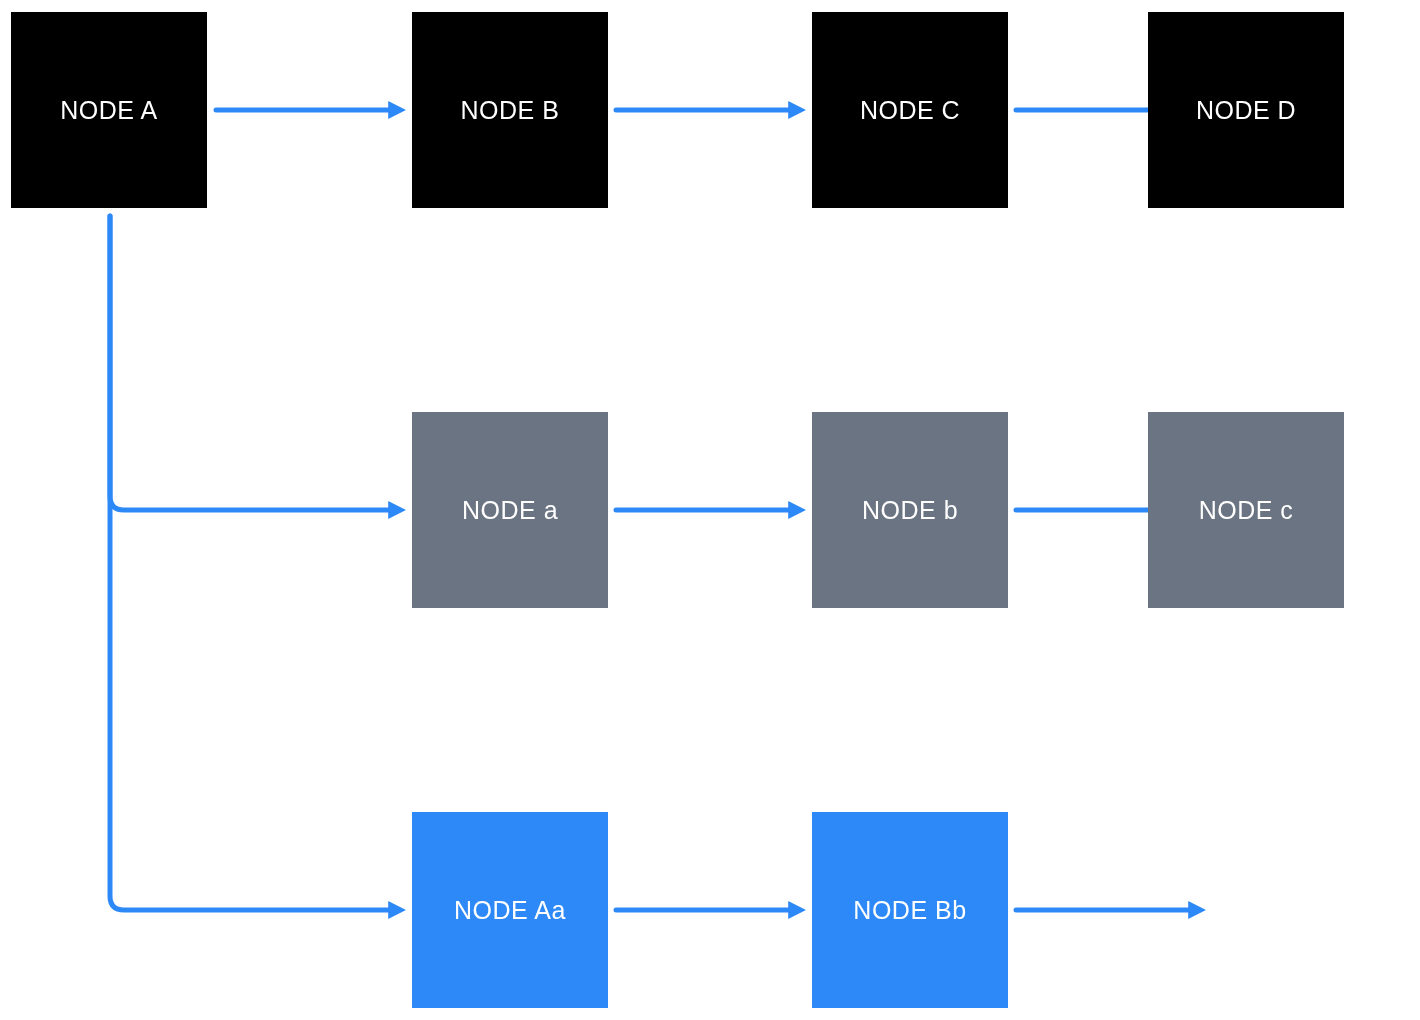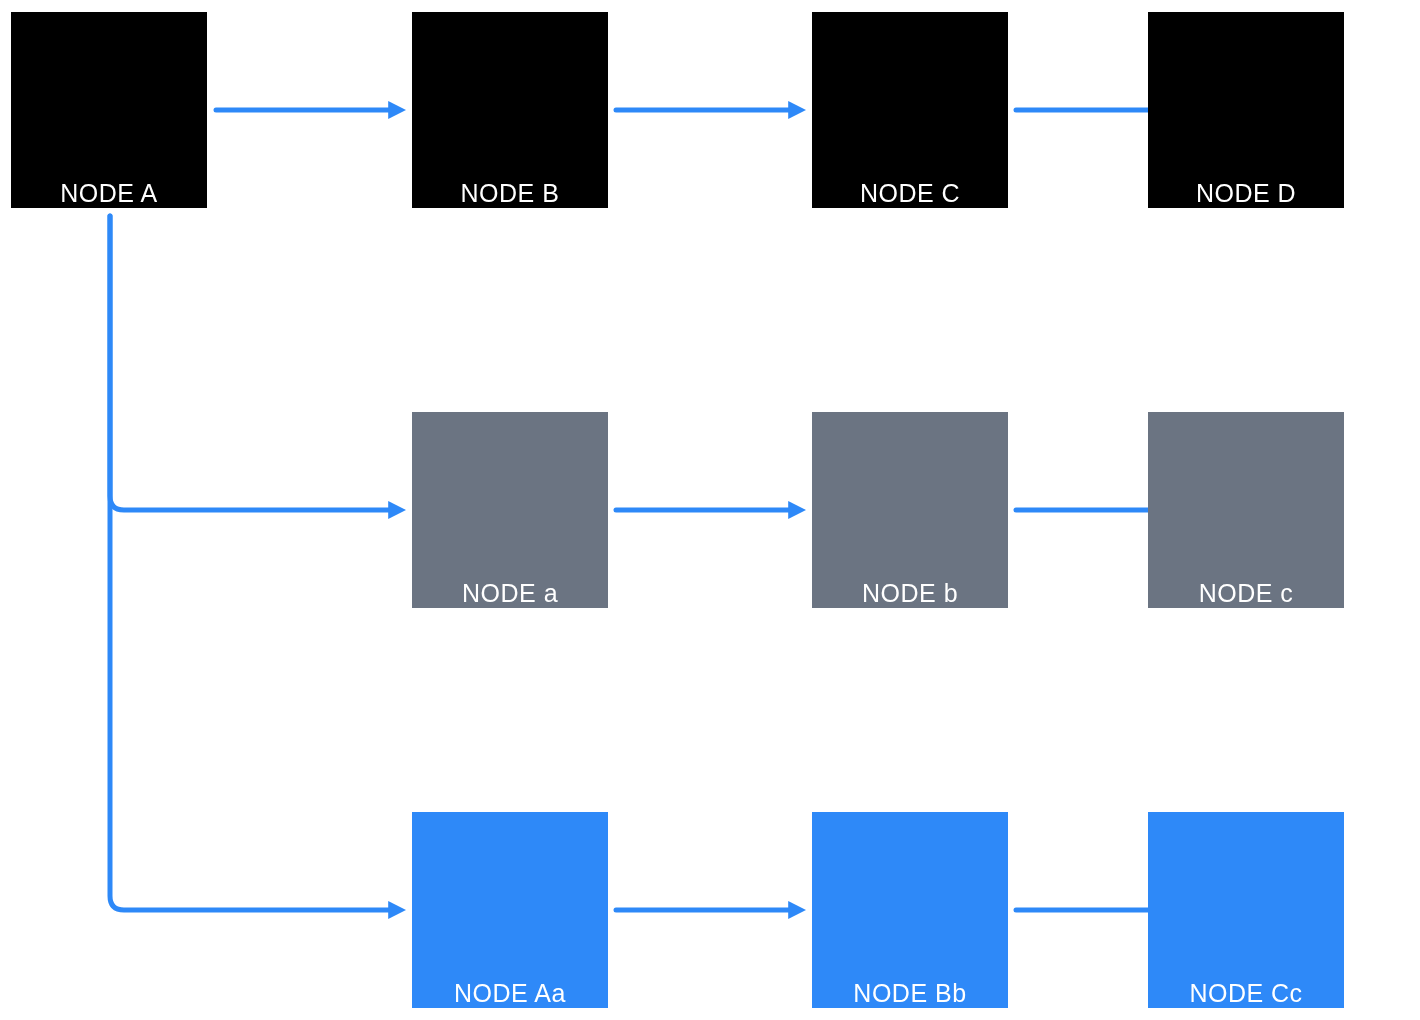--- a/index.html
+++ b/index.html
@@ -30,21 +30,21 @@
   }
   .arrowhead {
     fill: var(--edge-color, #2E89F8);
     stroke: none;
   }
   .node {
     position: absolute;
     width: 196px;
     height: 196px;
     display: flex;
-    align-items: flex-end;
+    align-items: center;
     justify-content: center;
     color: var(--text-color, #ffffff);
     font-size: 25px;
     font-weight: 500;
     letter-spacing: 0.5px;
     white-space: nowrap;
     user-select: none;
   }
   .variant-black { background: var(--node-black, #000000); }
   .variant-gray  { background: var(--node-gray,  #6B7482); }
@@ -107,17 +107,14 @@
   <div class="node variant-gray row-2 col-4">
     <span>NODE c</span>
   </div>
 
   <div class="node variant-blue row-3 col-2">
     <span>NODE Aa</span>
   </div>
   <div class="node variant-blue row-3 col-3">
     <span>NODE Bb</span>
   </div>
-  <div class="node variant-blue row-3 col-4">
-    <span>NODE Cc</span>
-  </div>
 
 </div>
 
 </body></html>

